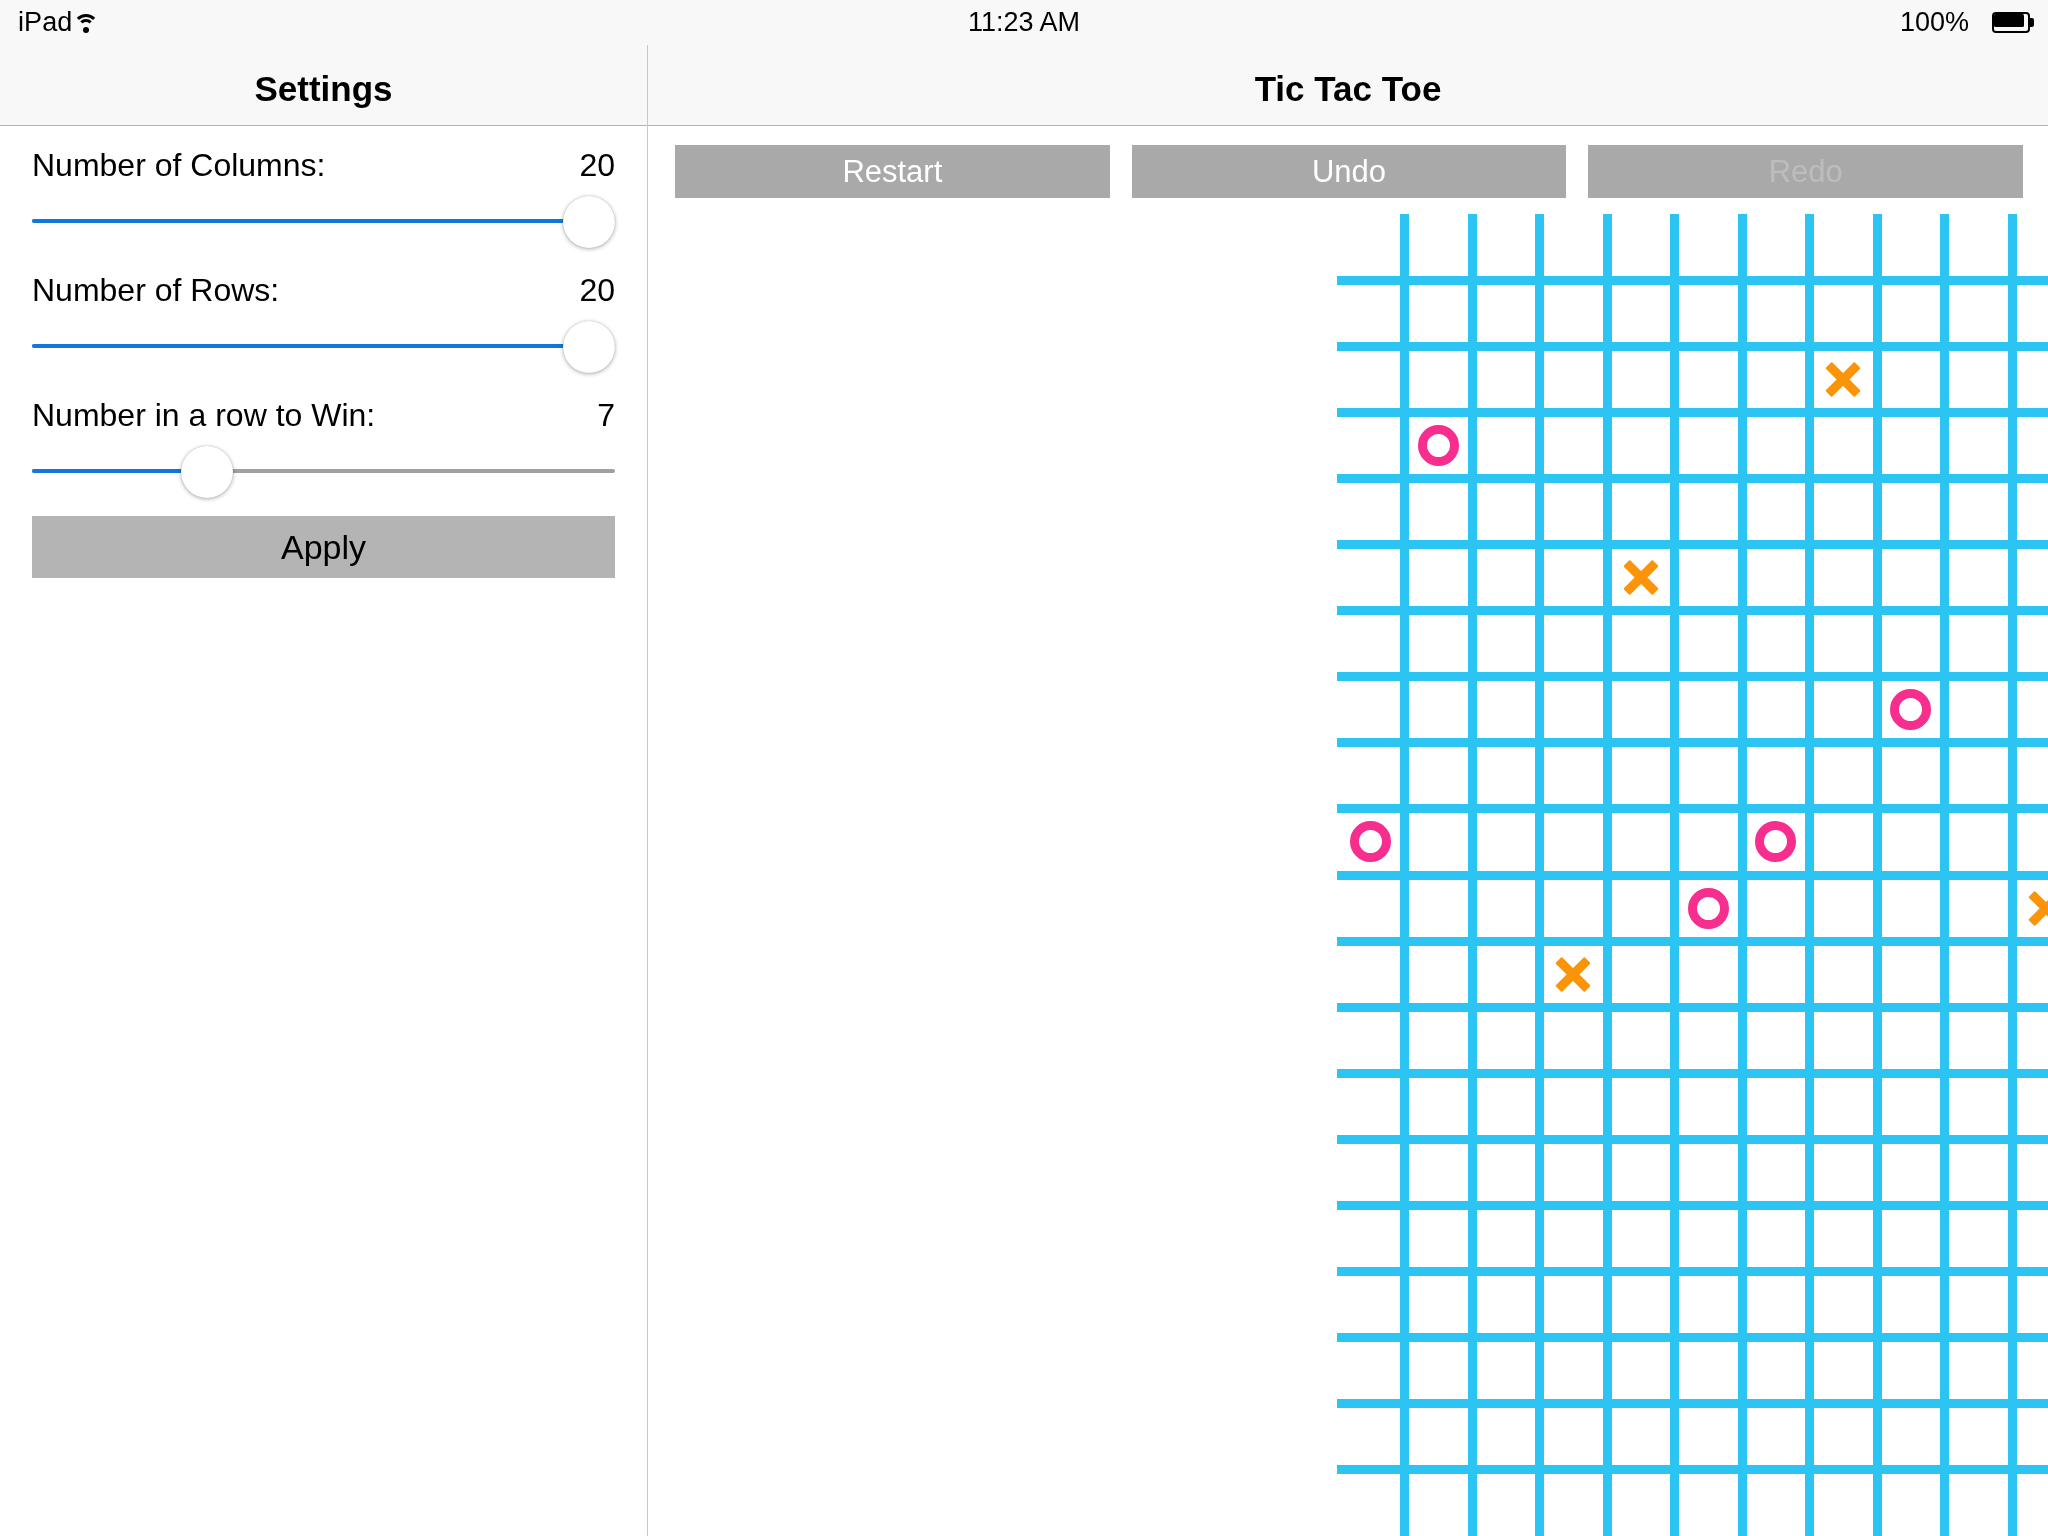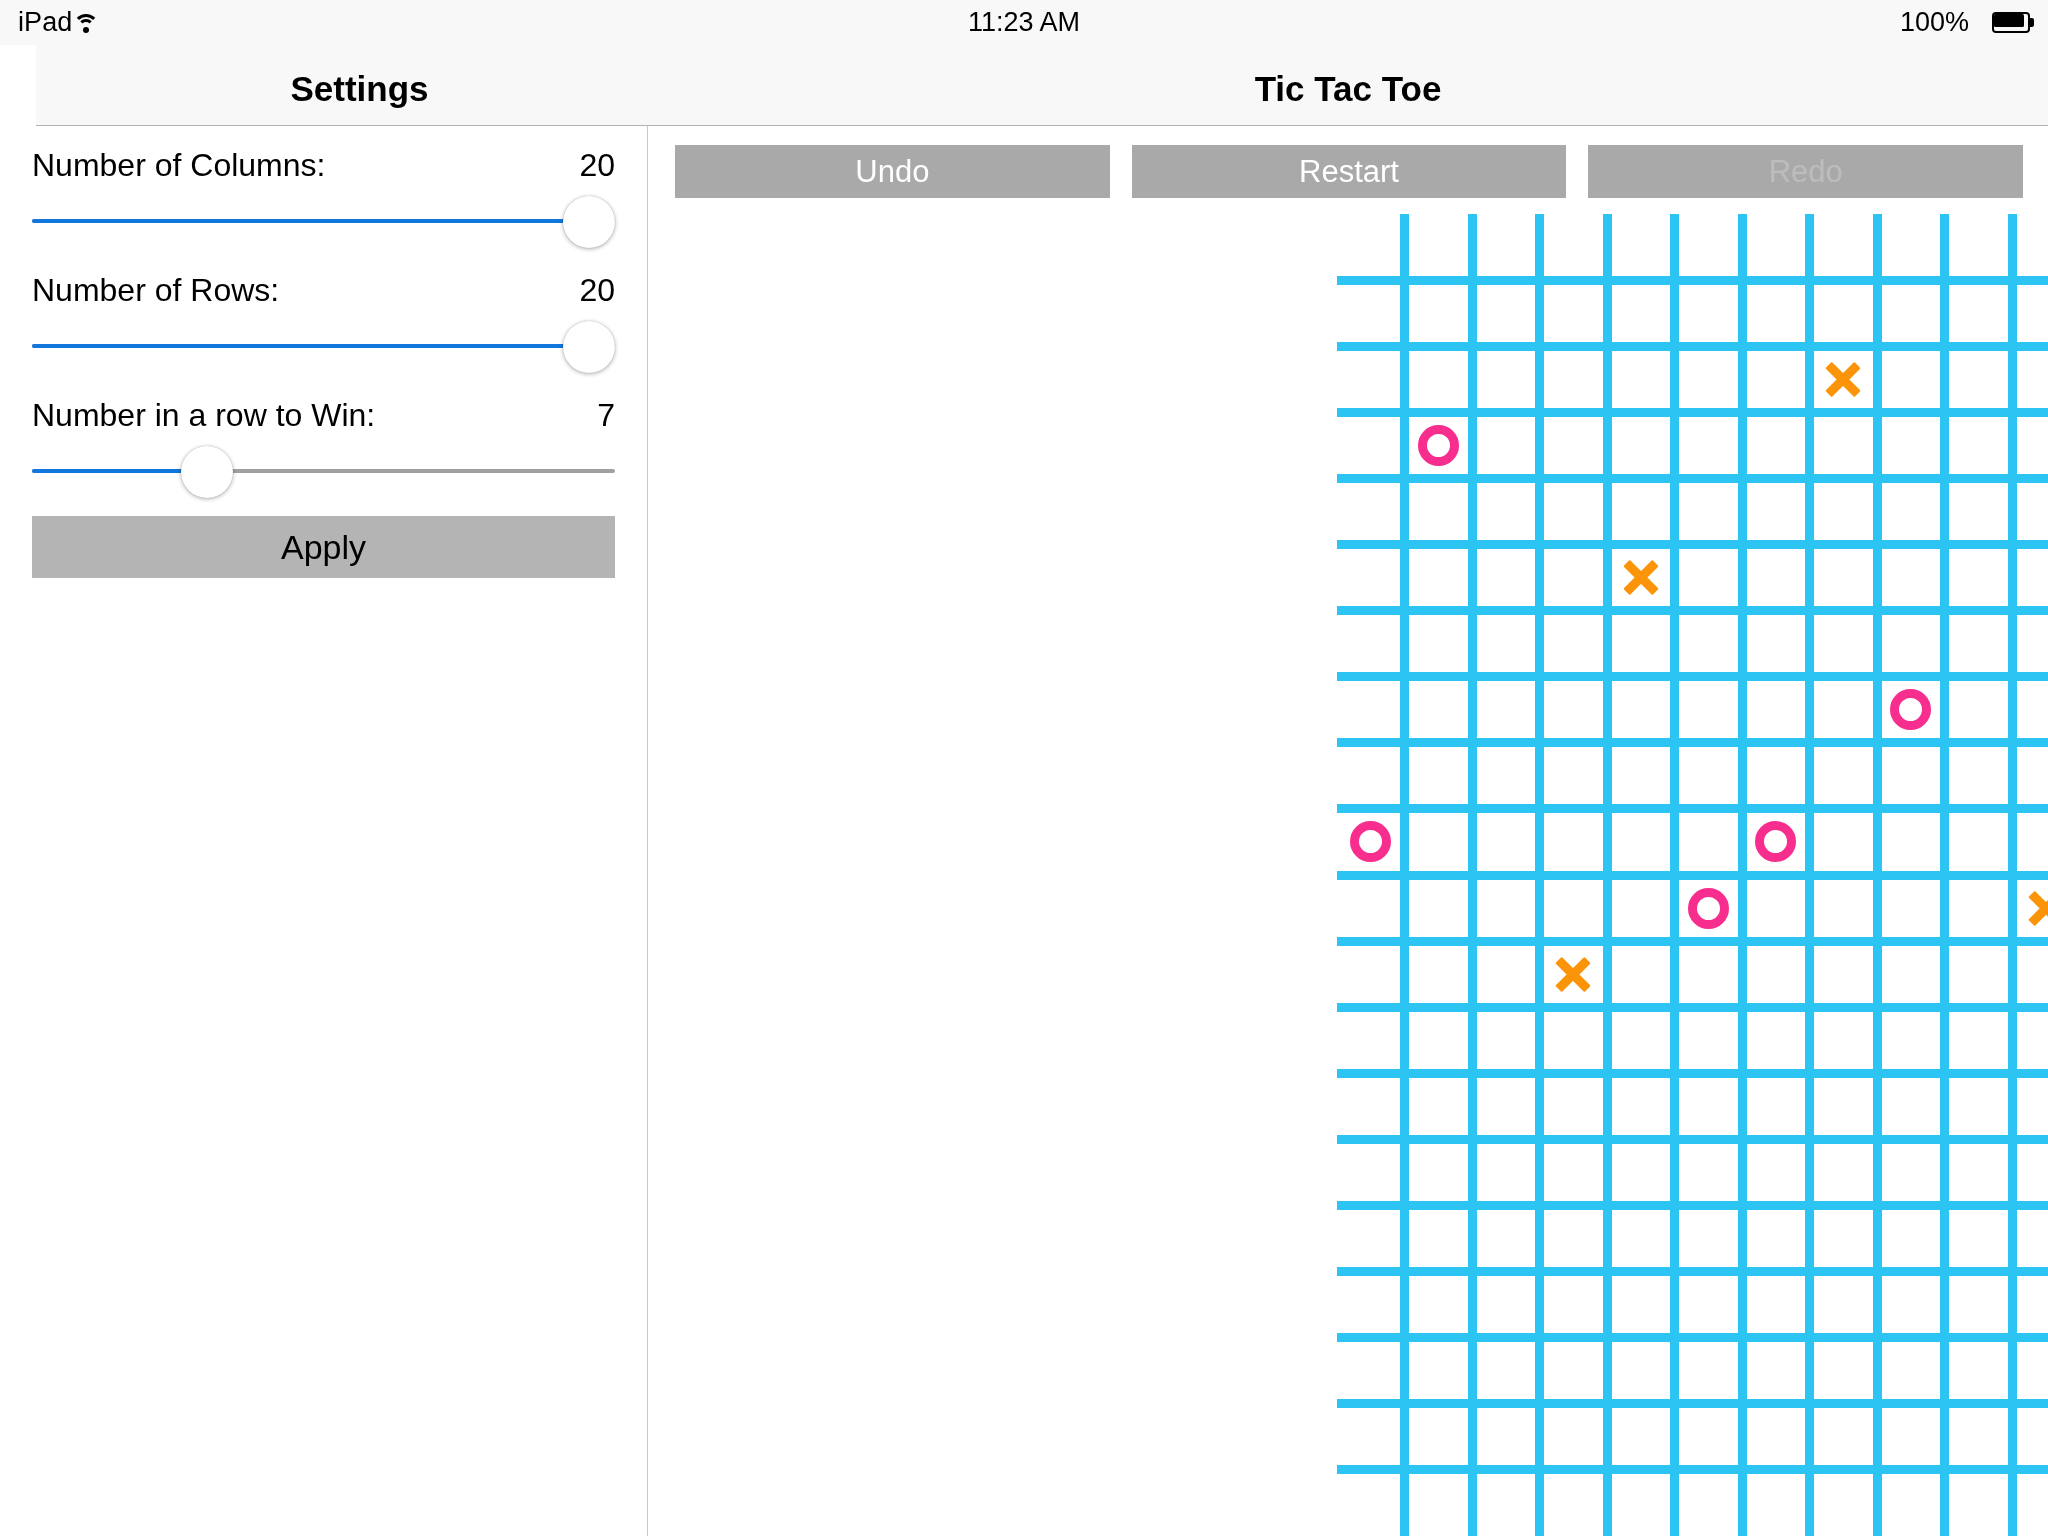--- a/index.html
+++ b/index.html
@@ -49,21 +49,21 @@
      background:#000; border-radius:0 2px 2px 0; }
 
   
   #settings-panel {
     position:absolute; left:0; top:0; width:648px; height:1536px;
     background:#ffffff;
     border-right:1px solid #c8c8c8;
   }
   #settings-navbar {
     position:absolute; top:0; left:0; width:647px; height:126px;
-    background:#f8f8f8; border-bottom:1px solid #b2b2b2;margin-left:36px;
+    background:#f8f8f8; border-bottom:1px solid #b2b2b2;
   }
   #settings-title {
     position:absolute; left:0; right:0; bottom:16px;
     text-align:center; font-size:35px; font-weight:bold; color:#000;
   }
   #settings-body { position:absolute; top:127px; left:0; width:647px; padding:0 32px; }
 
   .setting-row { position:relative; margin-top:20px; }
   .setting-head { display:flex; justify-content:space-between; align-items:baseline; }
   .setting-label { font-size:32px; color:#000; }
@@ -200,22 +200,22 @@
       <button id="apply-button">Apply</button>
     </div>
   </div>
 
   <div id="game-panel">
     <div id="game-navbar">
       <div id="game-title">Tic Tac Toe</div>
     </div>
 
     <div id="toolbar">
+      <button class="toolbar-button">Restart</button>
       <button class="toolbar-button">Undo</button>
-      <button class="toolbar-button">Restart</button>
       <button class="toolbar-button disabled">Redo</button>
     </div>
 
     <div id="board">
       <div id="board-inner">
           <div class="gridline-v" style="left: 63px; background: rgb(43, 196, 243);"></div>
           <div class="gridline-v" style="left: 130.5px; background: rgb(43, 196, 243);"></div>
           <div class="gridline-v" style="left: 198px; background: rgb(43, 196, 243);"></div>
           <div class="gridline-v" style="left: 265.5px; background: rgb(43, 196, 243);"></div>
           <div class="gridline-v" style="left: 333px; background: rgb(43, 196, 243);"></div>

